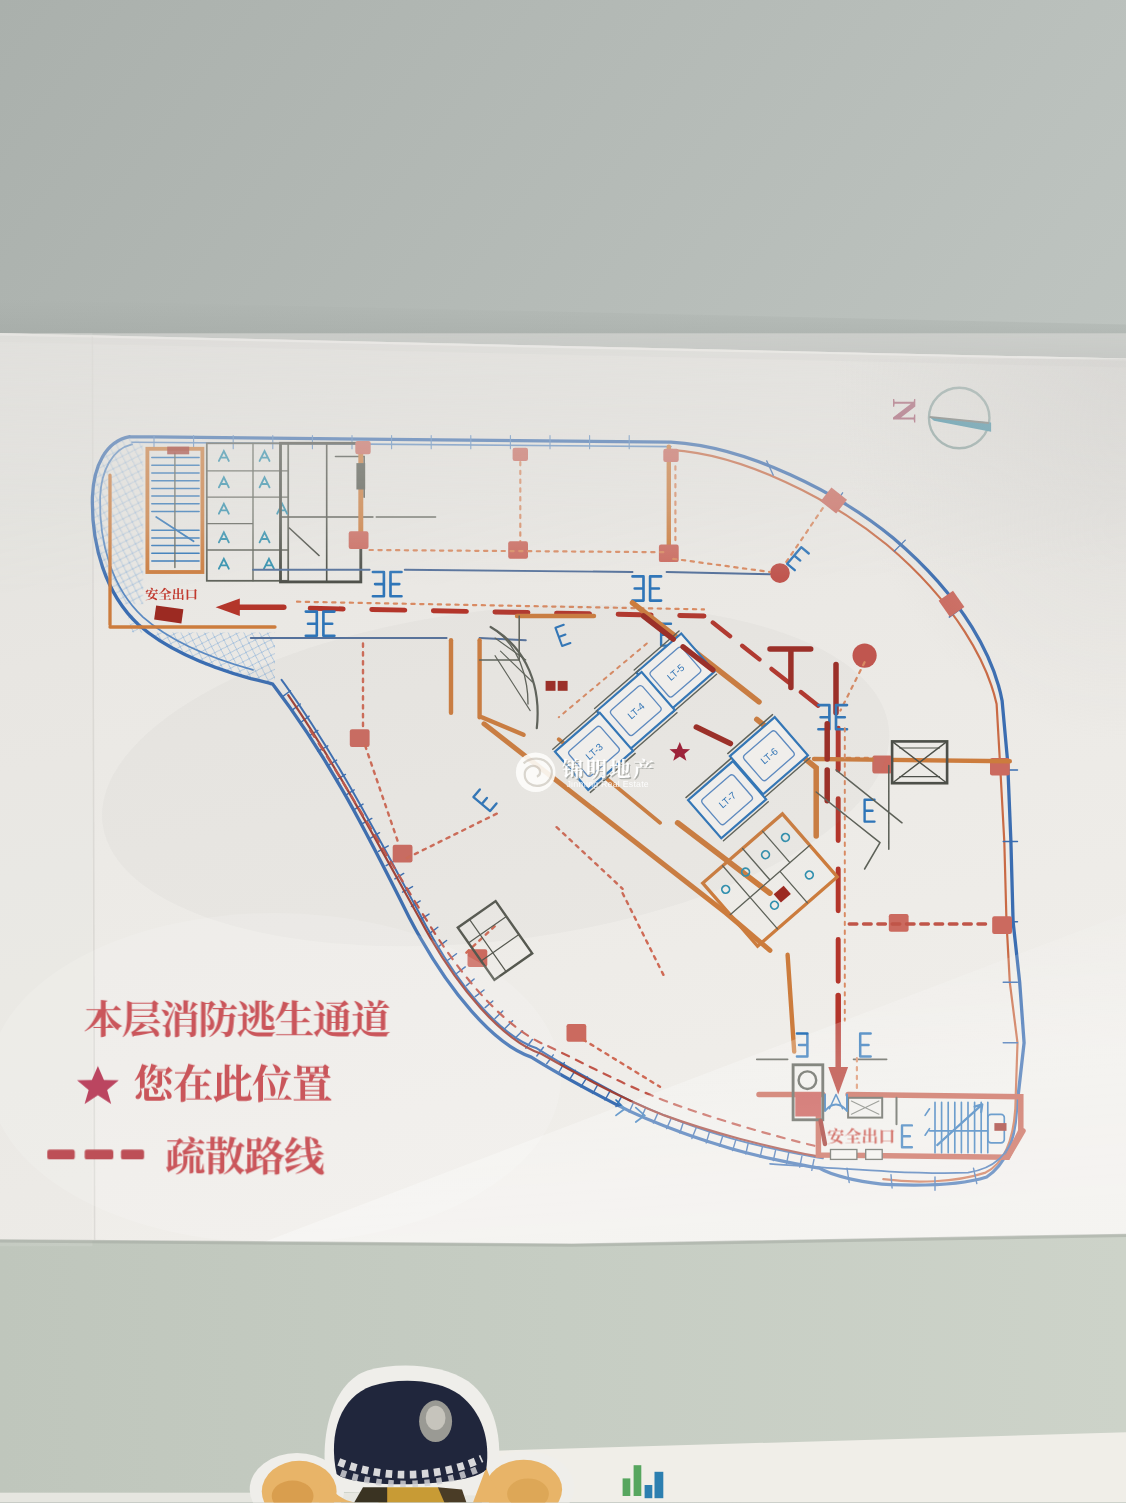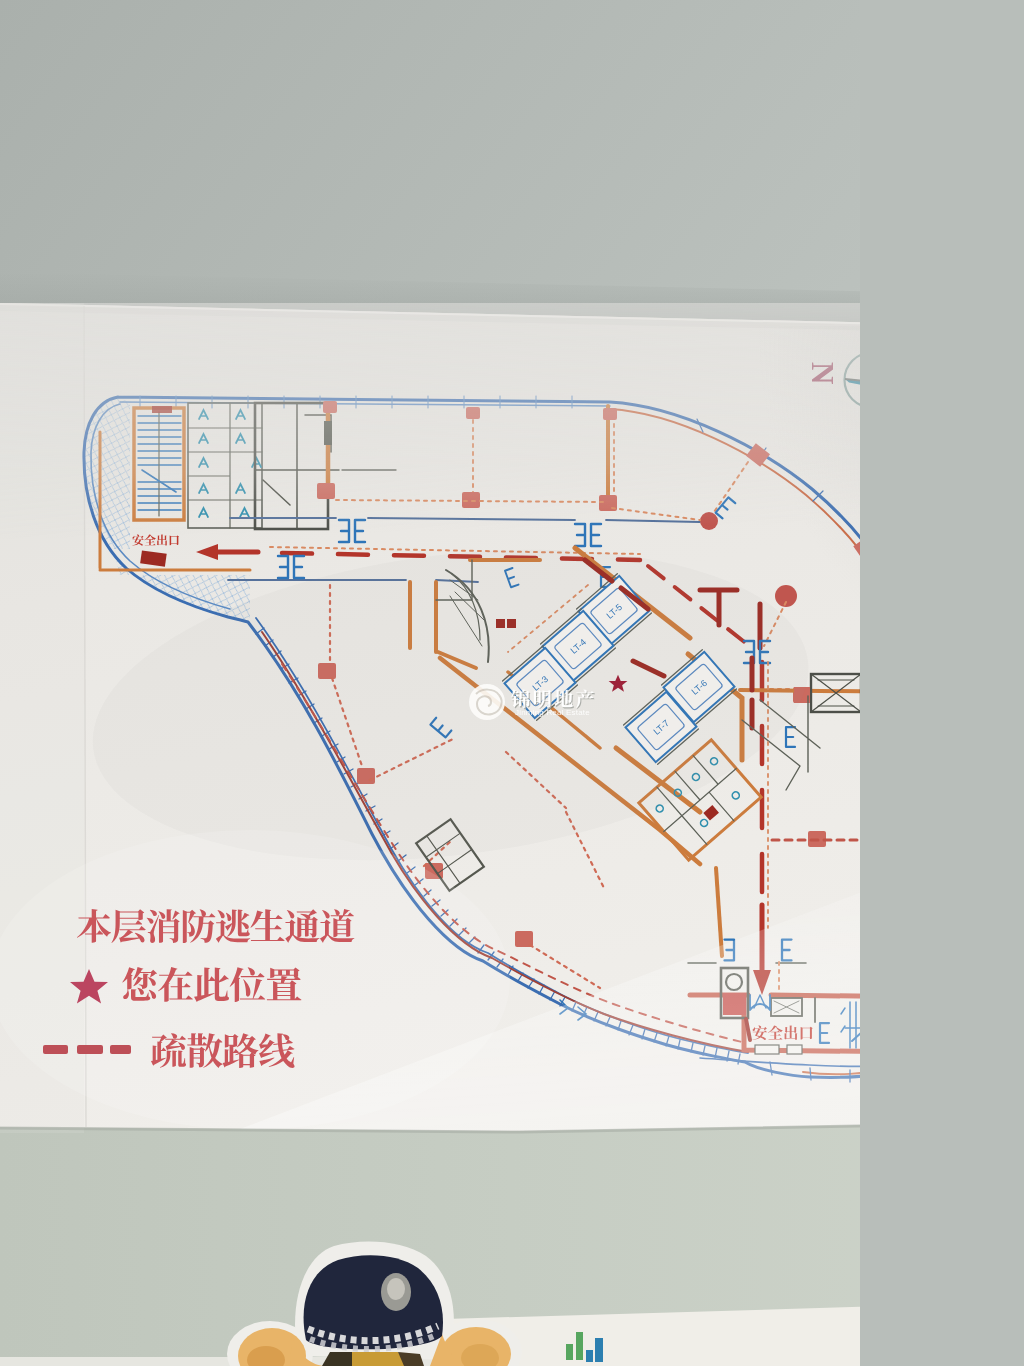--- a/index.html
+++ b/index.html
@@ -1,15 +1,15 @@
 <!DOCTYPE html>
 <html><head><meta charset="utf-8">
 <style>
 html,body{margin:0;padding:0;background:#b8beba;}
-#scene{position:relative;width:860px;height:1366px;overflow:hidden;font-family:"Liberation Sans",sans-serif;}
+#scene{position:relative;width:1024px;height:1366px;overflow:hidden;font-family:"Liberation Sans",sans-serif;}
 svg{position:absolute;left:0;top:0;}
 </style></head><body>
 <div id="scene">
 <svg width="1024" height="1366" viewBox="0 0 1024 1366">
 <defs>
 <path id="k0" d="M818 715 749 620H557V802C588 807 597 818 599 834L436 851V620H65L74 592H365C308 401 188 197 26 67L36 57C213 146 347 272 436 423V172H243L251 143H436V-87H459C508 -87 557 -63 557 -52V143H728C742 143 752 148 755 159C716 200 647 260 647 261L585 172H557V587C617 359 717 189 863 83C882 141 922 179 970 188L973 198C818 267 659 411 574 592H915C929 592 940 597 943 608C897 651 818 715 818 715Z"></path>
         <path id="k1" d="M755 538 690 452H301L309 423H846C860 423 871 428 874 439C830 480 755 538 755 538ZM854 381 788 293H245L253 265H473C432 198 341 94 271 60C261 54 237 50 237 50L277 -80C288 -76 298 -69 308 -56C506 -24 674 9 792 35C813 2 832 -30 844 -61C965 -133 1035 105 676 195L667 188C701 153 739 109 772 63C609 57 456 52 350 51C438 91 532 149 587 196C608 193 620 200 625 209L518 265H946C961 265 971 270 974 281C929 322 854 381 854 381ZM252 610V755H770V610ZM135 793V495C135 298 126 84 21 -83L31 -91C240 64 252 306 252 496V582H770V539H790C829 539 890 558 891 565V735C912 740 926 748 932 756L815 844L760 783H270L135 832Z"></path>
         <path id="k2" d="M111 213C100 213 64 213 64 213V193C85 191 103 187 117 177C142 161 146 68 128 -38C136 -75 159 -90 182 -90C232 -90 266 -56 267 -5C271 83 229 118 228 173C227 199 235 235 245 269C260 325 338 557 381 683L366 687C166 272 166 272 142 234C130 213 126 213 111 213ZM39 610 31 604C67 568 110 511 124 459C230 395 309 596 39 610ZM126 835 118 828C156 790 200 728 214 673C324 602 410 811 126 835ZM951 736 820 811C808 751 775 645 744 574L755 564C815 613 874 677 913 724C937 720 947 726 951 736ZM371 788 362 782C400 733 443 659 453 594C550 520 641 716 371 788ZM794 210H487V345H794ZM487 -48V182H794V56C794 43 790 36 774 36C752 36 669 42 669 42V28C713 21 732 7 746 -10C759 -28 763 -55 766 -90C892 -79 908 -35 908 43V485C929 488 943 498 949 505L836 592L784 532H701V811C724 814 731 823 733 836L588 849V532H494L374 581V-88H392C441 -88 487 -62 487 -48ZM794 374H487V504H794Z"></path>
         <path id="k3" d="M869 736 806 650H668C738 666 763 801 548 846L540 840C574 798 600 731 597 673C611 660 625 653 639 650H361L369 621H518C518 349 483 103 276 -79L283 -88C522 28 603 217 633 443H789C779 214 761 79 730 52C719 44 711 41 694 41C671 41 606 45 565 49V36C607 27 643 12 659 -6C674 -22 678 -50 678 -85C737 -85 780 -72 813 -42C869 6 892 141 904 424C926 428 939 434 946 442L841 533L779 472H636C642 520 645 570 647 621H952C966 621 977 626 979 637C939 677 869 736 869 736ZM73 824V-90H93C149 -90 182 -62 182 -54V749H280C266 669 241 550 223 485C281 418 303 341 303 271C303 239 295 222 281 213C275 209 269 207 259 207C246 207 213 207 193 207V195C217 190 233 181 241 170C249 156 254 114 254 83C368 85 407 142 407 240C407 322 361 419 248 488C300 551 361 657 396 719C420 720 433 723 441 732L331 834L272 778H196Z"></path>
         <path id="k4" d="M313 746 302 741C330 686 354 608 351 541C439 453 551 638 313 746ZM77 828 67 823C108 765 155 681 170 610C274 532 363 742 77 828ZM772 825 635 839V188C635 117 653 94 736 94H803C924 94 964 117 964 159C964 179 954 192 927 204L923 289H912C901 254 887 216 879 206C873 200 865 199 858 198C848 198 831 197 813 197H764C742 197 738 203 738 221V464C781 422 828 361 846 307C954 244 1025 450 738 484V527C796 563 860 616 915 670C937 665 951 672 956 683L822 752C796 686 764 612 738 561V798C761 802 770 812 772 825ZM277 367 352 251C362 256 369 270 370 283C411 340 444 390 469 429C462 298 430 183 335 92L345 82C526 174 573 325 574 494V800C598 803 606 813 609 827L471 841V494V466C390 422 311 382 277 367ZM156 114C115 88 62 51 23 28L101 -87C109 -81 112 -73 110 -64C139 -9 186 61 206 95C217 112 228 114 241 95C326 -23 416 -70 622 -70C715 -70 826 -70 900 -70C906 -24 931 15 976 25V37C863 31 769 30 658 30C450 30 340 50 258 127V442C287 447 301 455 309 464L194 556L141 485H29L35 457H156Z"></path>

